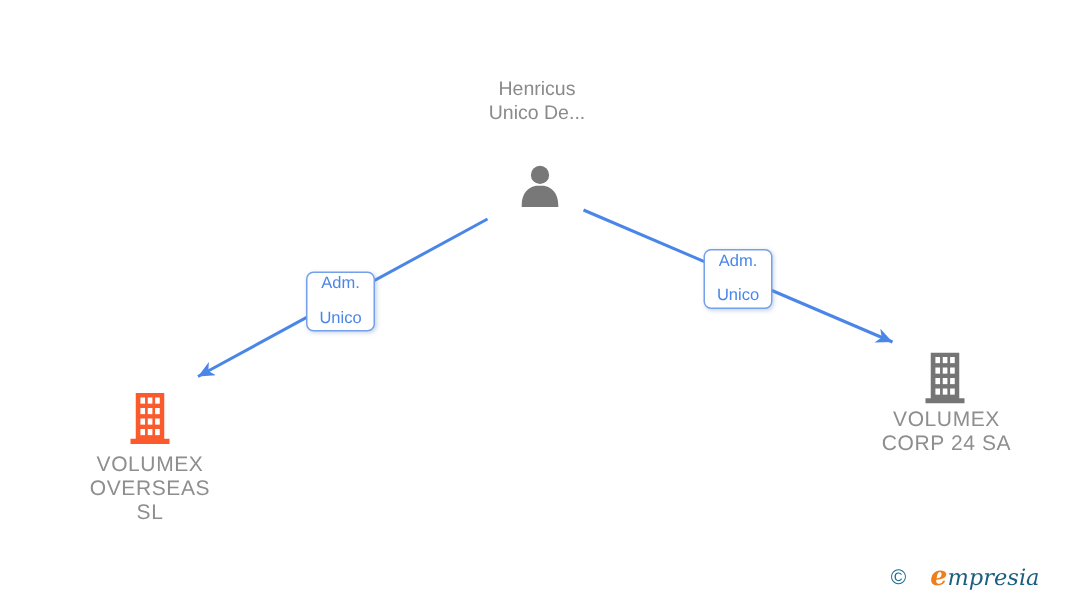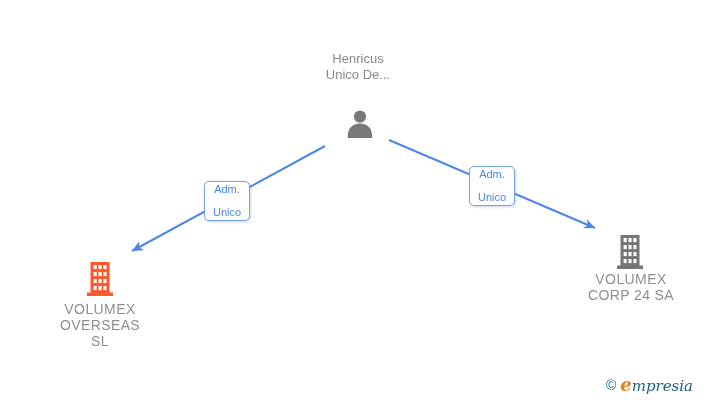--- a/index.html
+++ b/index.html
@@ -87,21 +87,21 @@
     font-size: 14px;
     white-space: nowrap;
     cursor: pointer;
   }
   .copyright-sym { color: #1b6e8f; font-size: 14px; vertical-align: 1px; }
   .brand {
     font-family: "DejaVu Serif", serif;
     font-style: italic;
     color: #1b5f7e;
     font-size: 15px;
-    margin-left: 4px;
+    margin-left: 16px;
   }
   .brand-e {
     color: #ef7f1a;
     font-size: 18px;
     font-weight: bold;
   }
 </style>
 </head>
 <body>
 

